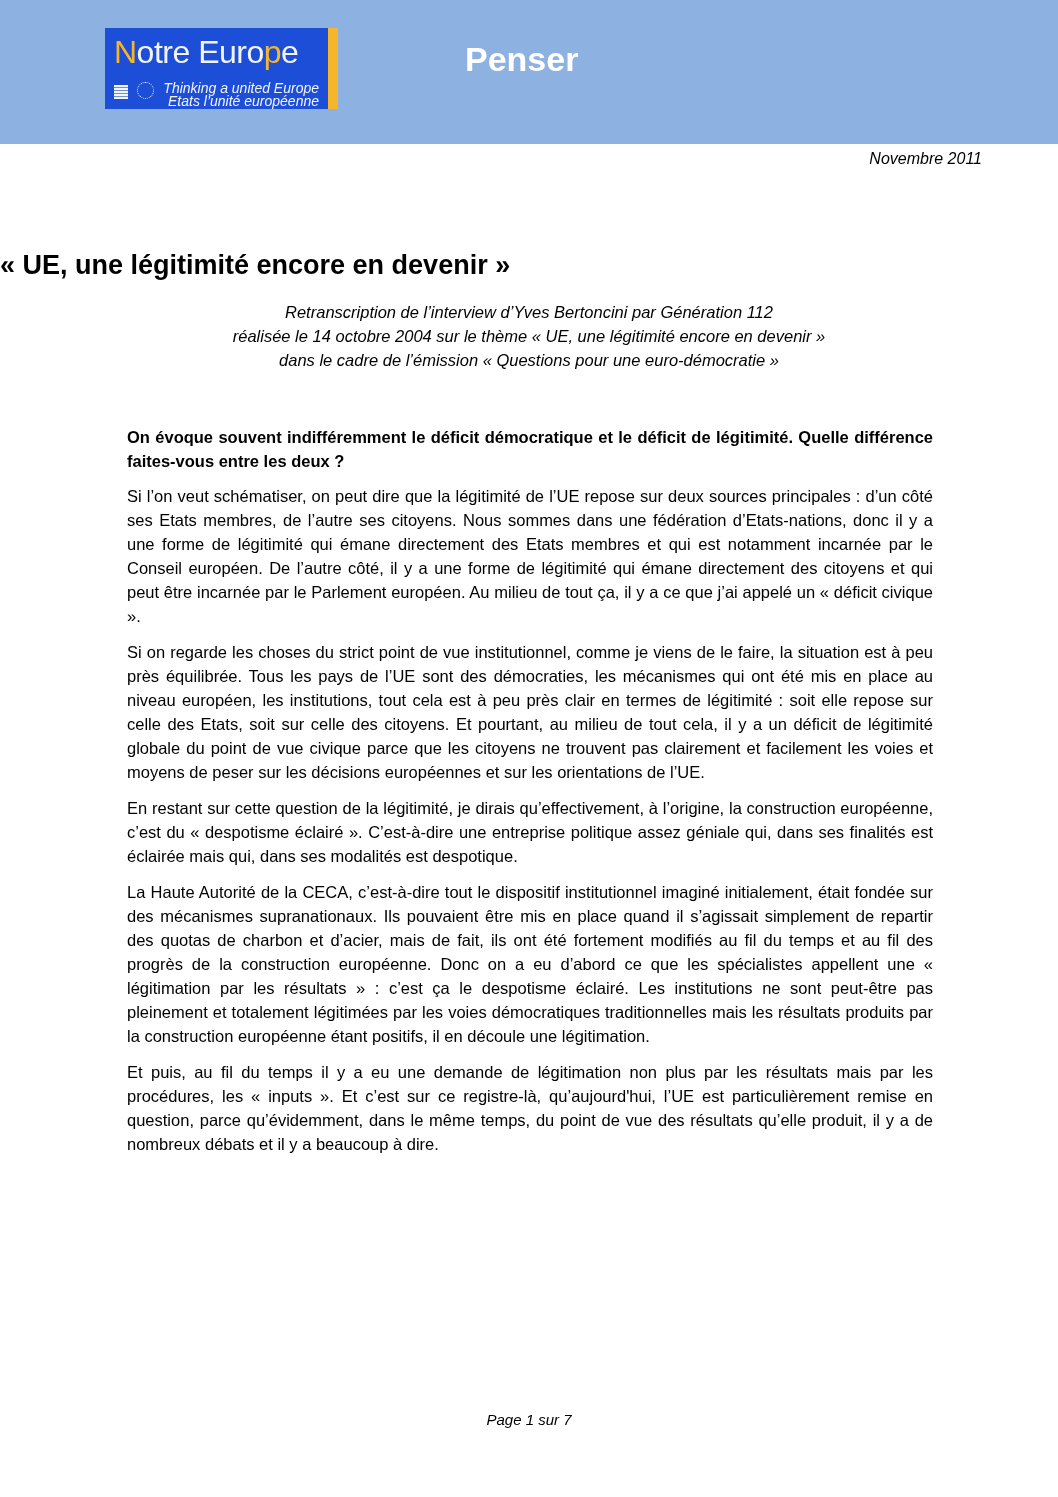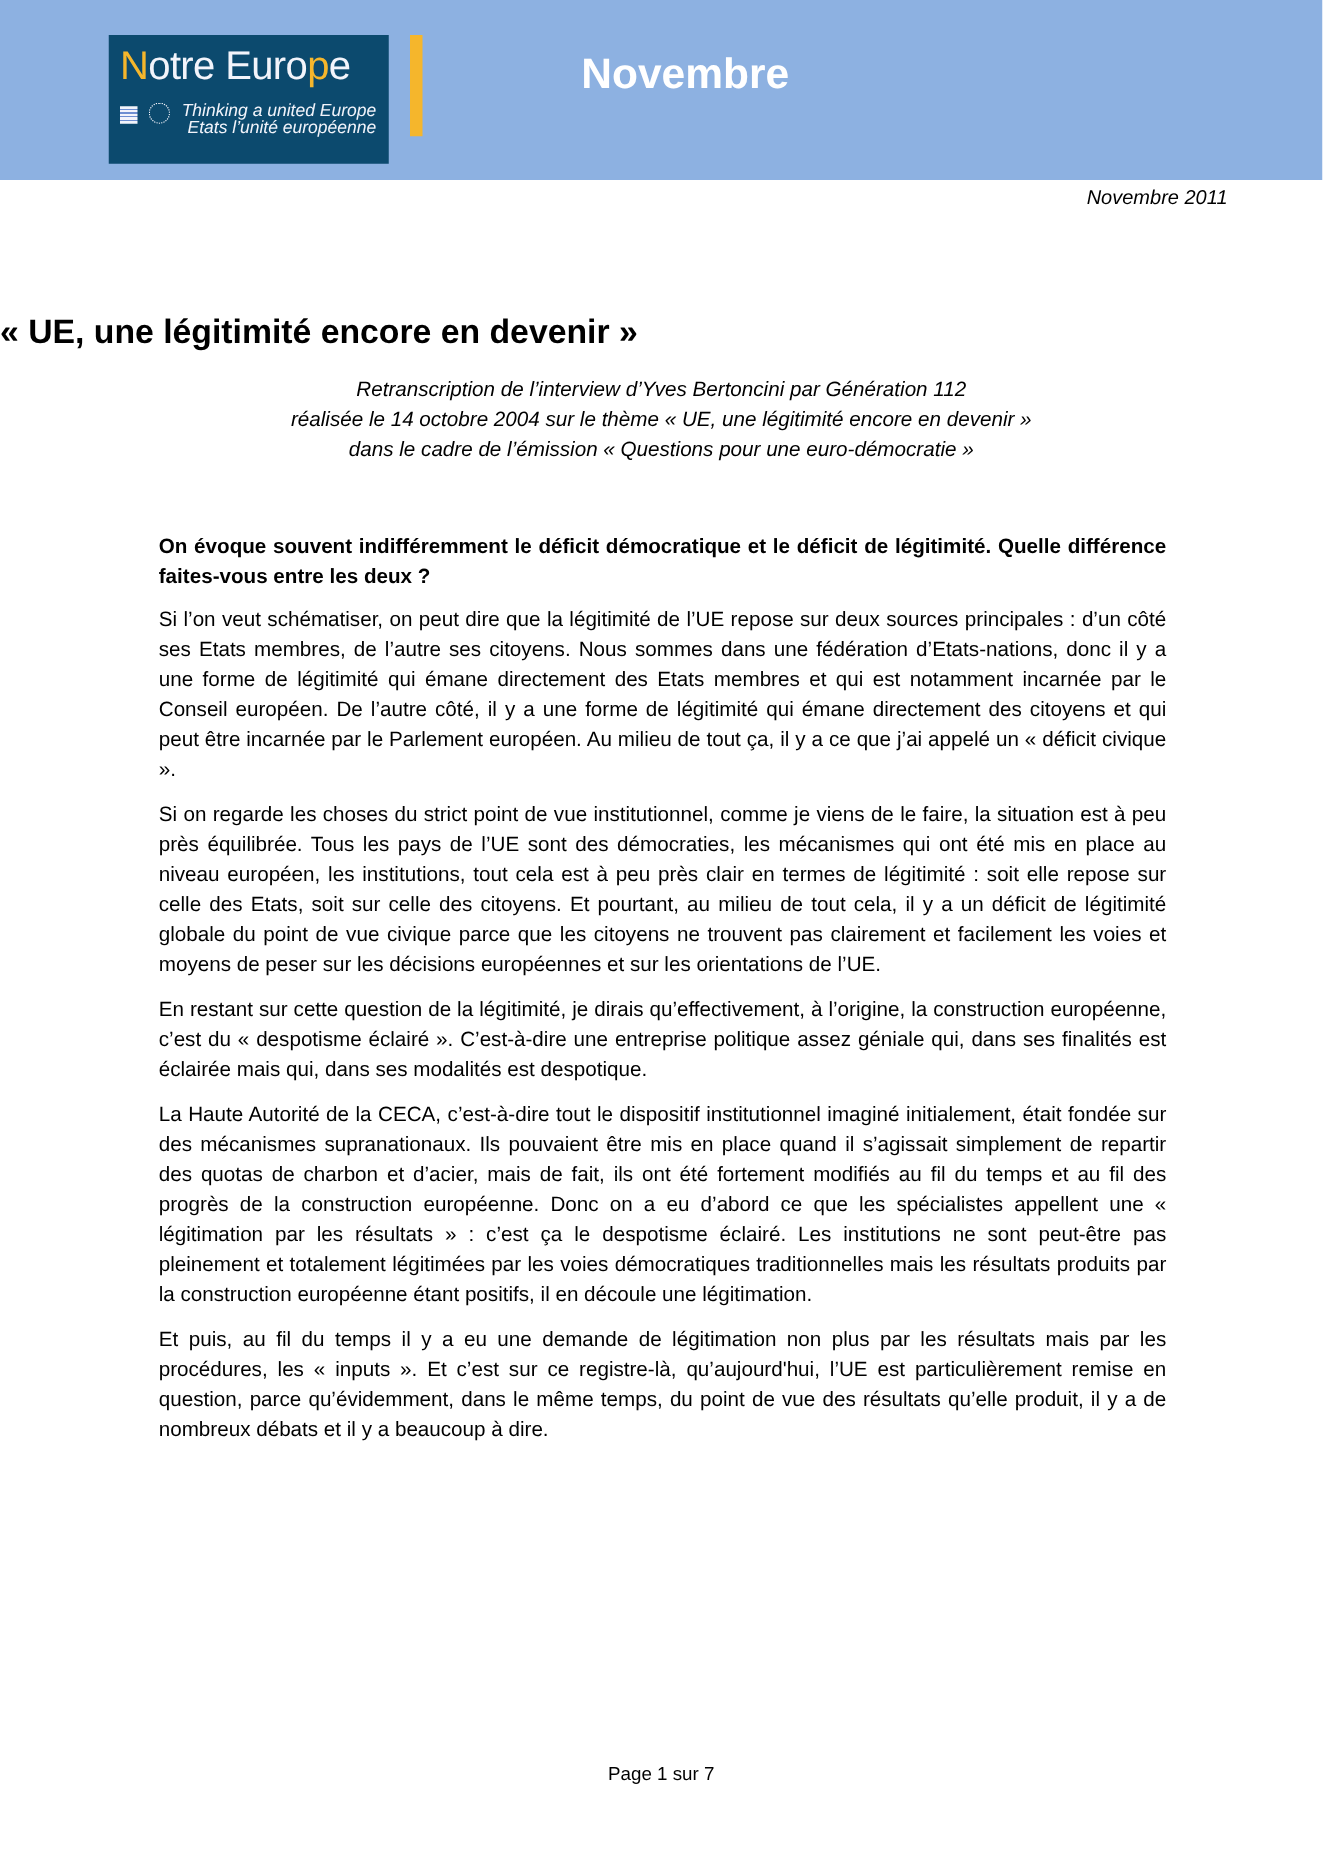--- a/index.html
+++ b/index.html
@@ -1,52 +1,52 @@
 <!DOCTYPE html>
 <html><head>
 <meta charset="utf-8">
 <style>
   html, body { margin: 0; padding: 0; background: #ffffff; }
   body { width: 1058px; height: 1497px; position: relative; overflow: hidden;
          font-family: "Liberation Sans", sans-serif; color: #000; }
   .header-band { position: absolute; left: 0; top: 0; width: 1058px; height: 144px; background: #8db1e1; }
-  .logo-box { position: absolute; left: 87px; top: 28px; width: 224px; height: 103px; background: #0c4a6e; }
+  .logo-box { position: absolute; left: 105px; top: 28px; width: 224px; height: 81px; background: #1d4ed8; }
   .logo-bar { position: absolute; left: 328px; top: 28px; width: 10px; height: 81px; background: #f5b62c; }
   .logo-title { position: absolute; left: 9px; top: 6px; font-size: 32px; color: #f2f4fb; letter-spacing: -0.5px; white-space: nowrap; }
   .logo-title .accent { color: #f5b62c; }
   .logo-tag { position: absolute; right: 10px; font-size: 14px; font-style: italic; color: #f2f4fb; white-space: nowrap; }
   .logo-tag.l1 { top: 52px; }
   .logo-tag.l2 { top: 65px; }
   .flag-icon { position: absolute; left: 9px; top: 57px; width: 14px; height: 14px;
                background: repeating-linear-gradient(#f2f4fb 0 2px, #6e8fd2 2px 3px); }
   .stars-icon { position: absolute; left: 32px; top: 54px; width: 17px; height: 17px; border-radius: 50%;
                 border: 1.5px dotted #f2f4fb; box-sizing: border-box; }
   .tribune { position: absolute; left: 465px; top: 40px; font-size: 34px; font-weight: bold; color: #ffffff; }
   .date { position: absolute; right: 76px; top: 150px; font-size: 16px; font-style: italic; }
   .title { position: absolute; left: 0; width: 1058px; top: 250px; font-size: 27px; font-weight: bold; }
   .subtitle { position: absolute; left: 0; width: 1058px; top: 300px; text-align: center; font-size: 16.5px; font-style: italic; line-height: 24px; }
   .content { position: absolute; left: 127px; width: 806px; top: 425px; }
   .q { font-weight: bold; font-size: 16.5px; line-height: 24px; text-align: justify; margin: 0 0 11px 0; }
   .p { font-size: 16.5px; line-height: 24px; text-align: justify; margin: 0 0 12px 0; }
   .q.spaced { margin-top: 28px; }
-  .footer { position: absolute; left: 0; width: 1058px; top: 1411px; text-align: center; font-size: 15px; }
+  .footer { position: absolute; left: 0; width: 1058px; top: 1411px; text-align: center; font-size: 15px; font-style: italic; }
 </style>
 </head>
 <body>
 
 <div class="header-band">
   <div class="logo-box">
     <div class="logo-title"><span class="accent">N</span><span>otre Euro</span><span class="accent">p</span><span>e</span></div>
     <div class="flag-icon"></div>
     <div class="stars-icon"></div>
     <div class="logo-tag l1">Thinking a united Europe</div>
     <div class="logo-tag l2">Etats l’unité européenne</div>
   </div>
   <div class="logo-bar"></div>
-  <div class="tribune">Novembre</div>
+  <div class="tribune">Penser</div>
 </div>
 
 <div class="date">Novembre 2011</div>
 
 <div class="title">« UE, une légitimité encore en devenir »</div>
 
 <div class="subtitle">
   <div>Retranscription de l’interview d’Yves Bertoncini par Génération 112</div>
   <div>réalisée le 14 octobre 2004 sur le thème « UE, une légitimité encore en devenir »</div>
   <div>dans le cadre de l’émission « Questions pour une euro-démocratie »</div>

